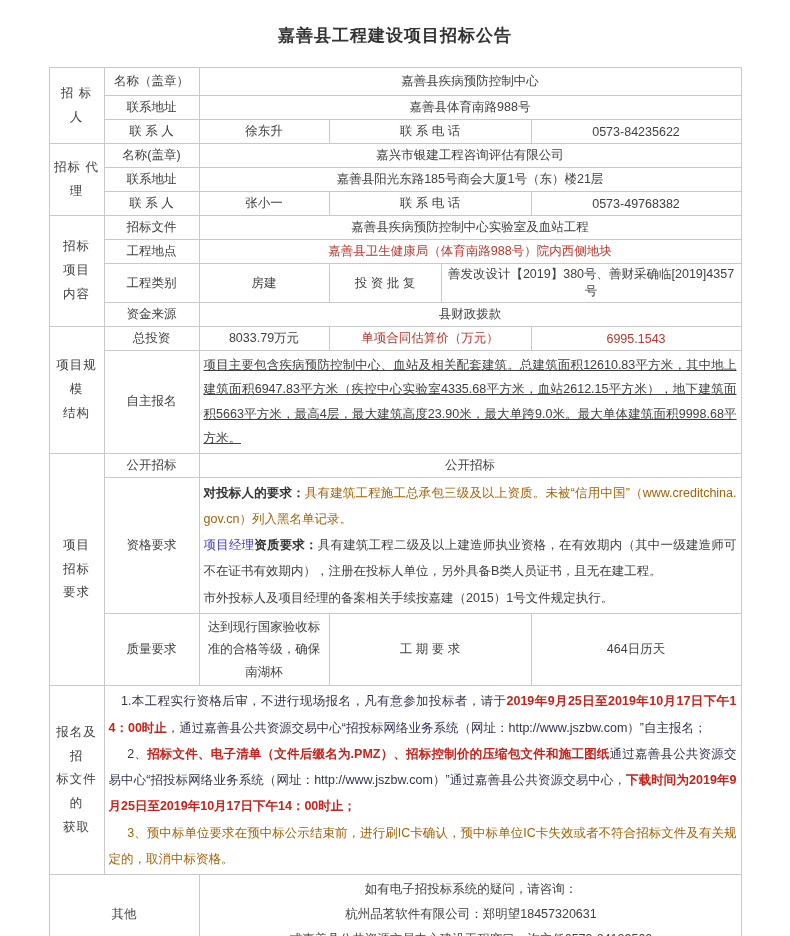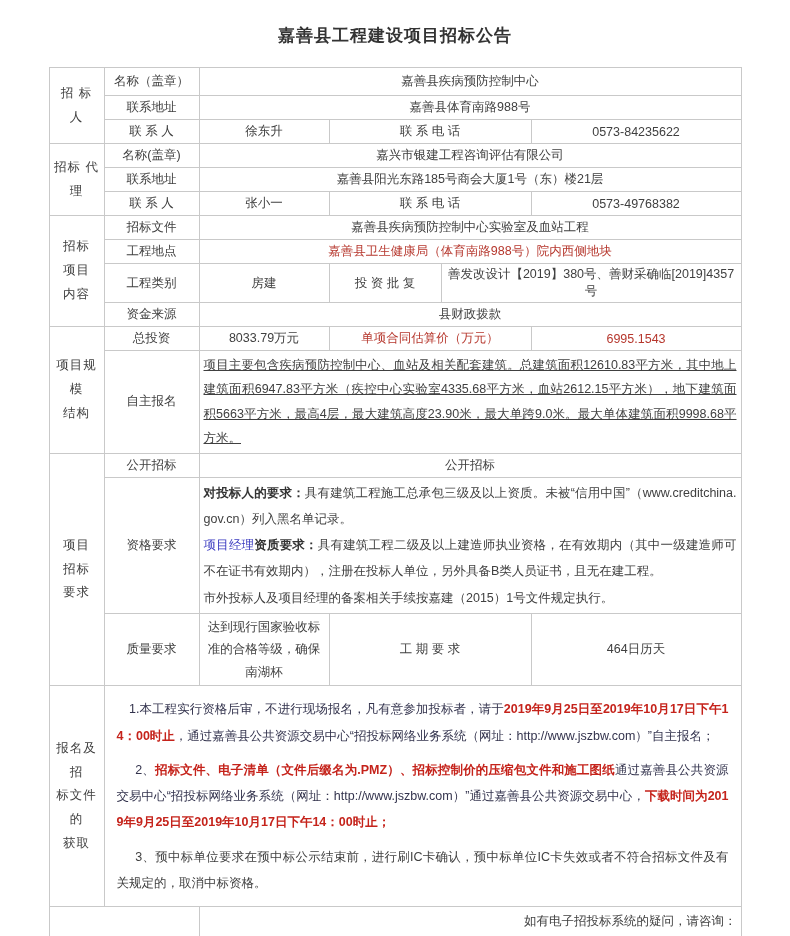--- a/index.html
+++ b/index.html
@@ -13,29 +13,29 @@
                 padding:2px 4px; overflow:hidden; word-break:break-all;}
   td.black-box{ border:2px solid #404040;}
   td.seclabel{ white-space:pre-line; line-height:1.9; letter-spacing:1px;}
   td.ltext{ text-align:justify; vertical-align:middle;}
   .r1{height:28px}.r25{height:24px}
   .r-other-desc{height:70px}
   .r-qual{height:130px}
   .r-quality{height:52px}
   .r-reg{height:170px}
   .r-contact{height:71px}
-  .para{margin:8px; line-height:2.1; text-align:justify;}
+  .para{margin:0; line-height:2.1; text-align:justify;}
   .para.ind1{text-indent:1em;}
   .para.ind15{text-indent:1.5em;}
   .desc-text{line-height:1.95; text-align:justify; display:block;text-decoration:underline;}
   .quality-text{line-height:1.8; display:block;}
-  .contact-lines{line-height:2.0; text-align:right; display:block; padding-left:2px;}
+  .contact-lines{line-height:2.0; text-align:center; display:block; padding-left:2px;}
   .red{color:#b6372d;margin-left:40px;}
   .redb{color:#c5231b; font-weight:bold;}
-  .blue{color:#404040;}
+  .blue{color:#a16207;}
   .navy{color:#33334d;}
   .boldblk{font-weight:bold; color:#333;}
   .blueb{color:#3a3ac0; font-weight:normal;}
   .qline{line-height:2.1; text-align:justify; margin:0;}
 </style>
 </head>
 <body>
 
 <div class="page">
 

